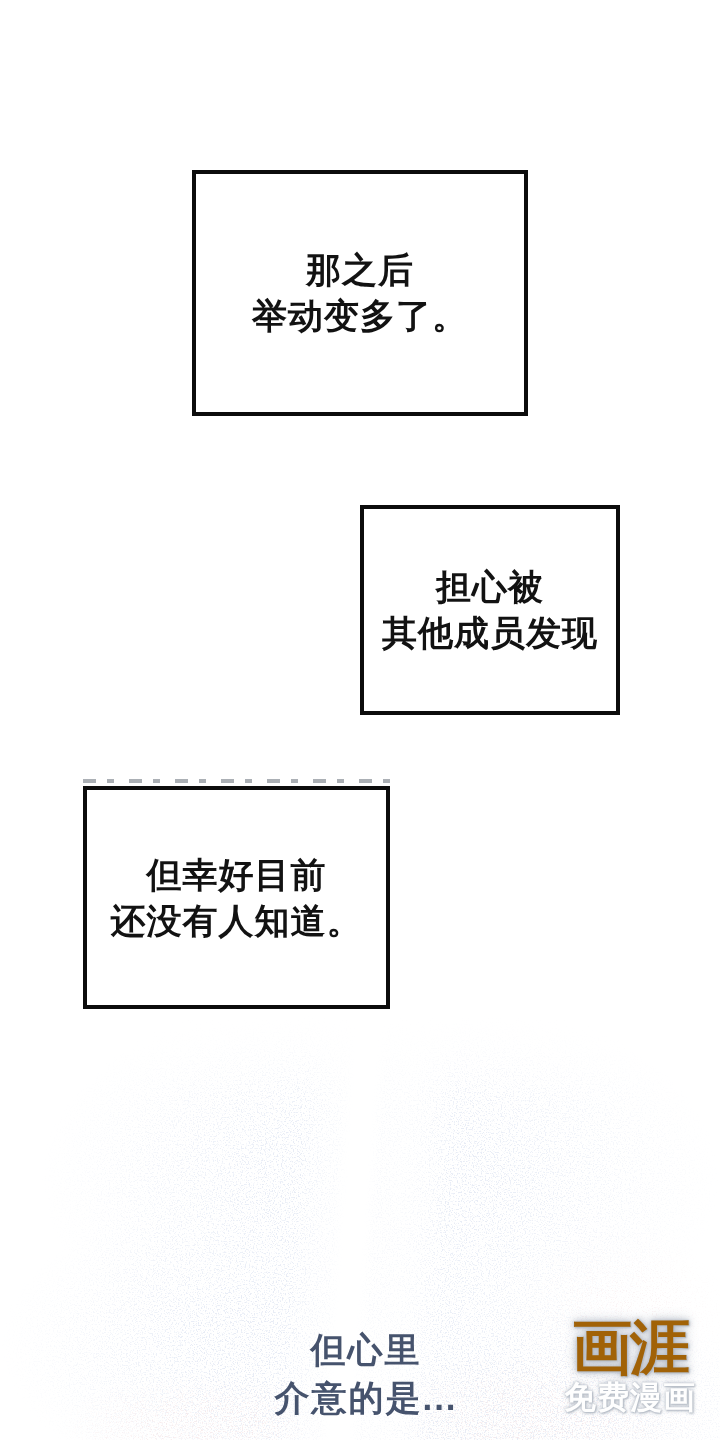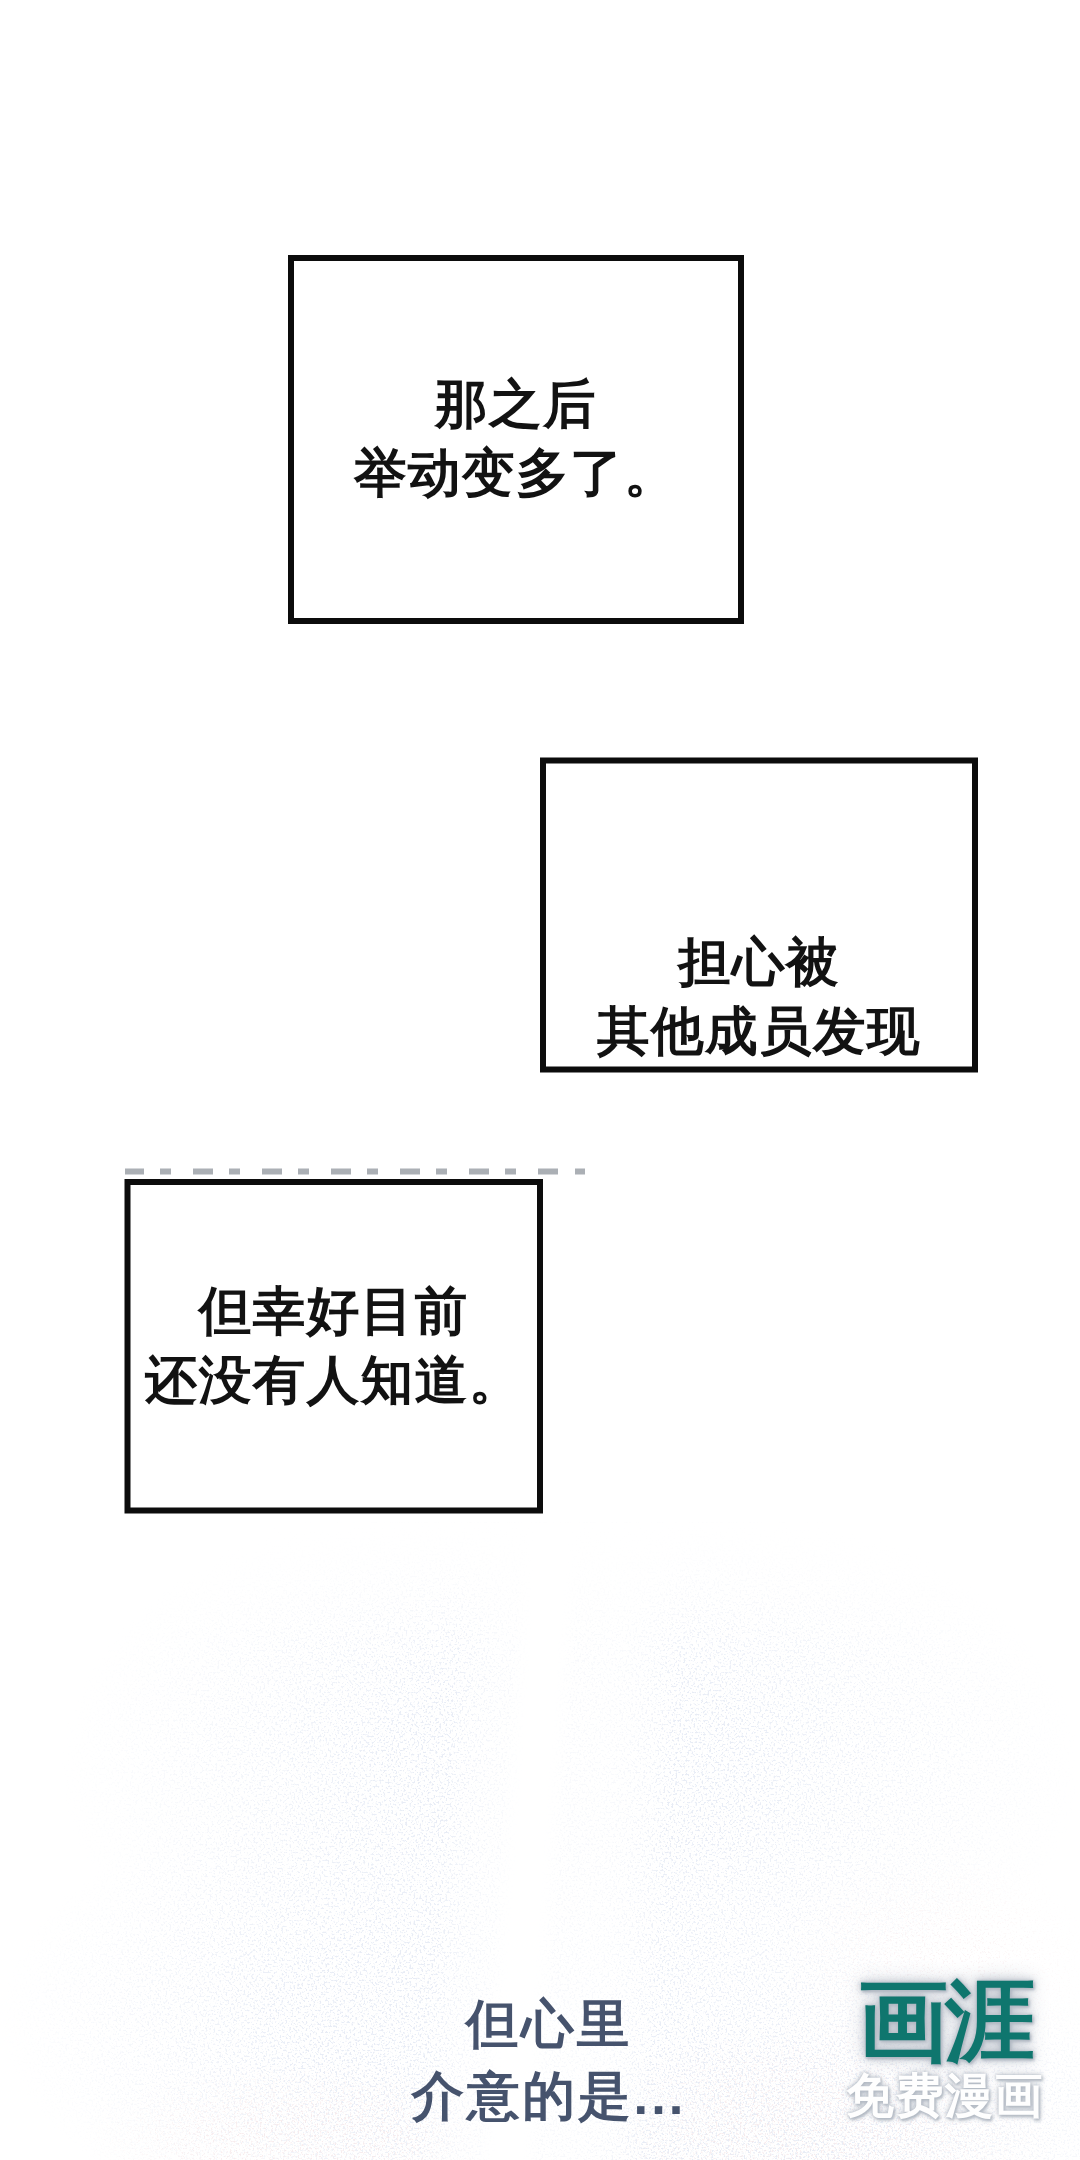--- a/index.html
+++ b/index.html
@@ -12,23 +12,23 @@
   .nbox{
     position:absolute;box-sizing:border-box;
     border:4px solid #0c0c0c;background:#ffffff;
     display:flex;flex-direction:column;justify-content:center;align-items:center;
     text-align:center;
   }
   .nbox .nline{
     font-size:35px;font-weight:700;color:#121212;
     line-height:46px;letter-spacing:1px;white-space:nowrap;
   }
-  #nbox-1{left:192px;top:170px;width:304px;height:246px;align-items:center;}
-  #nbox-2{left:360px;top:505px;width:292px;height:210px;justify-content:flex-end;}
-  #nbox-3{left:83px;top:786px;width:279px;height:223px;}
+  #nbox-1{left:192px;top:170px;width:336px;height:246px;align-items:center;}
+  #nbox-2{left:360px;top:505px;width:260px;height:210px;}
+  #nbox-3{left:83px;top:786px;width:307px;height:223px;}
   
   .sketch-dashes{
     position:absolute;left:83px;top:779px;width:307px;height:4px;
     background:repeating-linear-gradient(90deg,
       #8f959c 0 13px,transparent 13px 24px,
       #8f959c 24px 31px,transparent 31px 46px);
     opacity:.75;
   }
   
   .artwork{position:absolute;left:0;top:1015px;width:720px;height:425px;}
@@ -41,21 +41,21 @@
   .caption .cline{
     font-size:35px;font-weight:700;color:#46536d;
     line-height:48px;letter-spacing:2px;white-space:nowrap;
   }
   
   .watermark{
     position:absolute;right:4px;top:1316px;width:172px;text-align:center;
   }
   .wm-logo{
     font-size:60px;line-height:64px;font-weight:900;letter-spacing:-2px;
-    color:#0f766e;
+    color:#a16207;
     text-shadow:0 0 2px #b3bac4,0 0 6px #adb4bf,0 0 14px #c3c9d2,1px 1px 2px #aab1bc;
   }
   .wm-sub{
     margin-top:2px;font-size:32px;line-height:30px;font-weight:700;letter-spacing:1px;
     color:#fefefe;
     text-shadow:0 0 2px #b3bac4,0 0 5px #b8bfc8,1px 1px 2px #b0b7c1;
   }
 </style>
 </head>
 <body>

